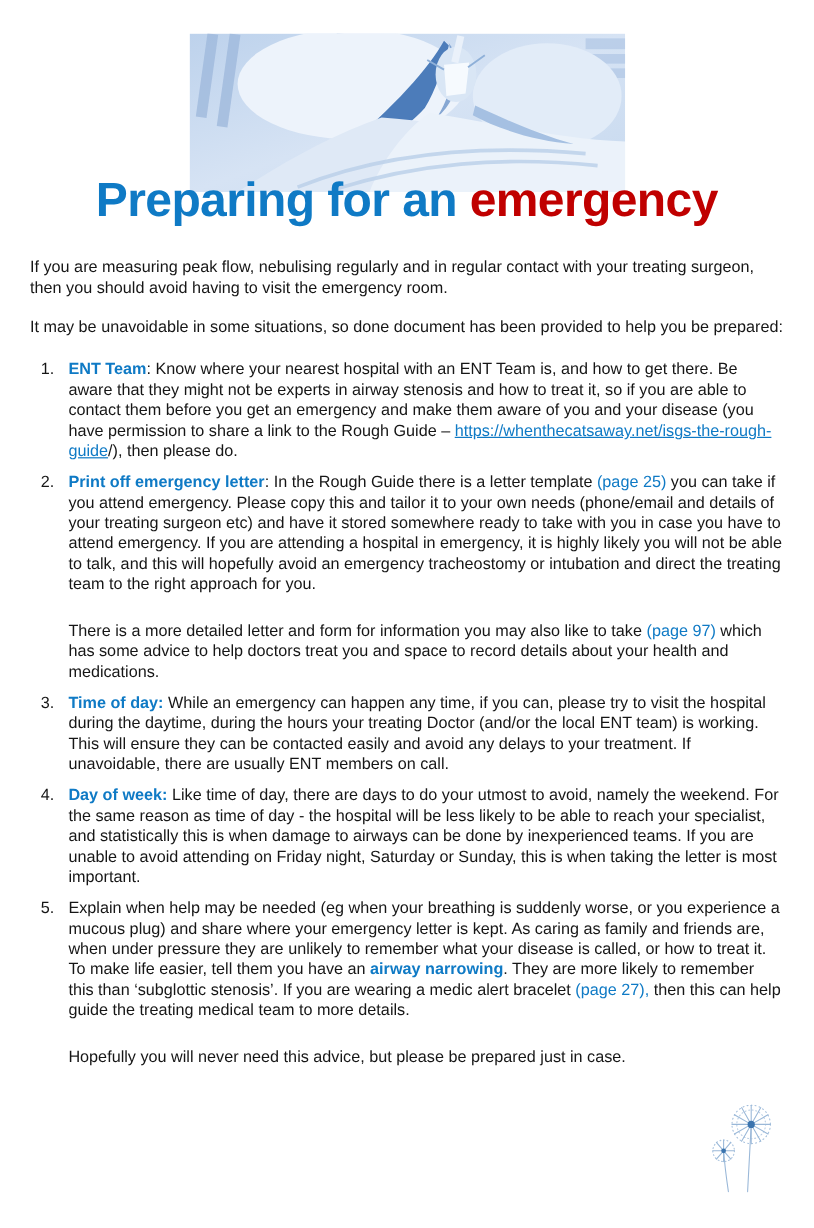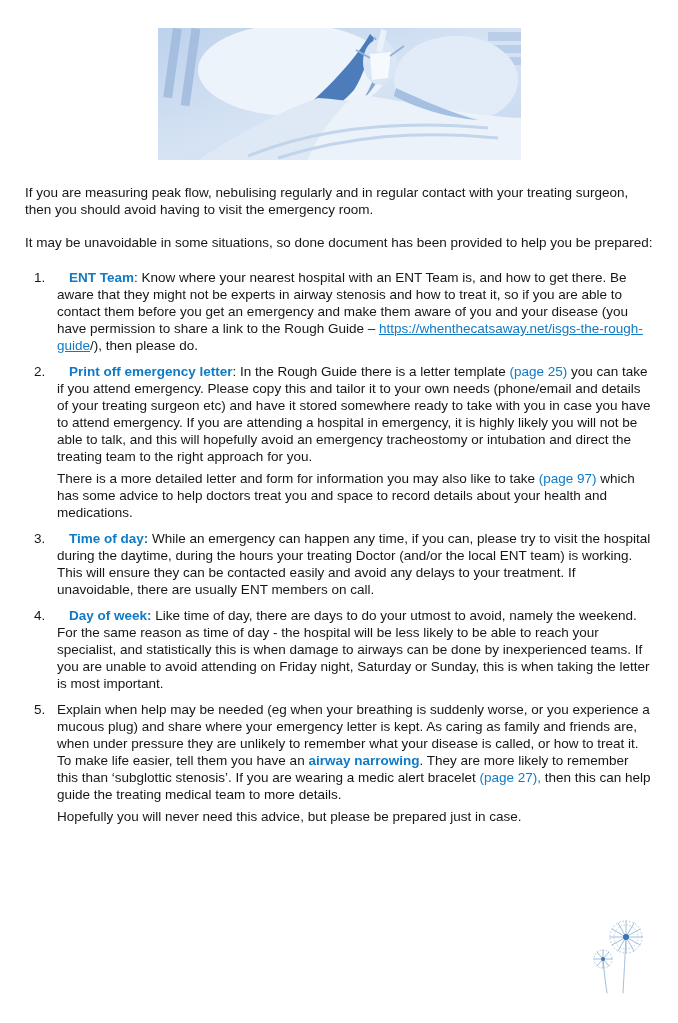--- a/index.html
+++ b/index.html
@@ -47,23 +47,23 @@
   .intro-p2{margin:16px 0 0;}
   .list{margin-top:18px;}
   .list-item{display:flex;}
   .list-item + .list-item{margin-top:9px;}
   .num{
     flex:0 0 32px;
     padding-left:9px;
   }
   .item-body{flex:1;}
   .item-body p{margin:0;}
-  .item-body p + p{margin-top:5px;}
+  .item-body p + p{margin-top:22px;}
   .seg-plain{}
-  .seg-lead{color:var(--heading_blue);font-weight:700;margin-left:12px;}
+  .seg-lead{color:var(--heading_blue);font-weight:700;}
   .seg-pageref{color:var(--heading_blue);font-weight:400;}
   .seg-bold-blue{color:var(--heading_blue);font-weight:700;}
   .seg-link{color:var(--heading_blue);text-decoration:underline;cursor:pointer;}
   .seg-italic{}
   .footer{
     position:absolute;
     left:0;right:0;bottom:12px;
     text-align:center;
     font-size:13.5px;
     line-height:17px;
@@ -110,20 +110,23 @@
     <path d="M212 30 L198 22 M232 28 L246 18" stroke="#8FB0D8" stroke-width="1.6"></path>
     <path d="M160 70 C 220 74 290 92 363 96 L363 132 L40 132 C 80 106 120 84 160 70 Z" fill="#DFE9F6"></path>
     <path d="M200 66 C 250 74 310 88 363 90 L363 132 L150 132 C 160 106 180 80 200 66 Z" fill="#EBF2FA"></path>
     <g stroke="#B9CFE9" stroke-width="3" fill="none" opacity="0.8">
       <path d="M90 128 C 160 100 240 92 330 100"></path>
       <path d="M120 130 C 190 108 260 102 340 110"></path>
     </g>
     <path d="M238 60 C 260 70 290 84 320 92 C 290 90 258 80 236 68 Z" fill="#A5C0E2"></path>
   </svg>
 
+  <div class="title">
+    <span class="t-blue">Preparing for an </span><span class="t-red">emergency</span>
+  </div>
 
   <div class="content">
 
     <p class="intro-p1"><span class="seg-plain">If you are measuring peak flow, nebulising regularly and in regular contact with your treating surgeon, then you should avoid having to visit the emergency room.</span></p>
     <p class="intro-p2"><span class="seg-plain">It may be unavoidable in some situations, so done document has been provided to help you be prepared:</span></p>
 
     <div class="list">
 
       <div class="list-item">
         <div class="num">1.</div>

